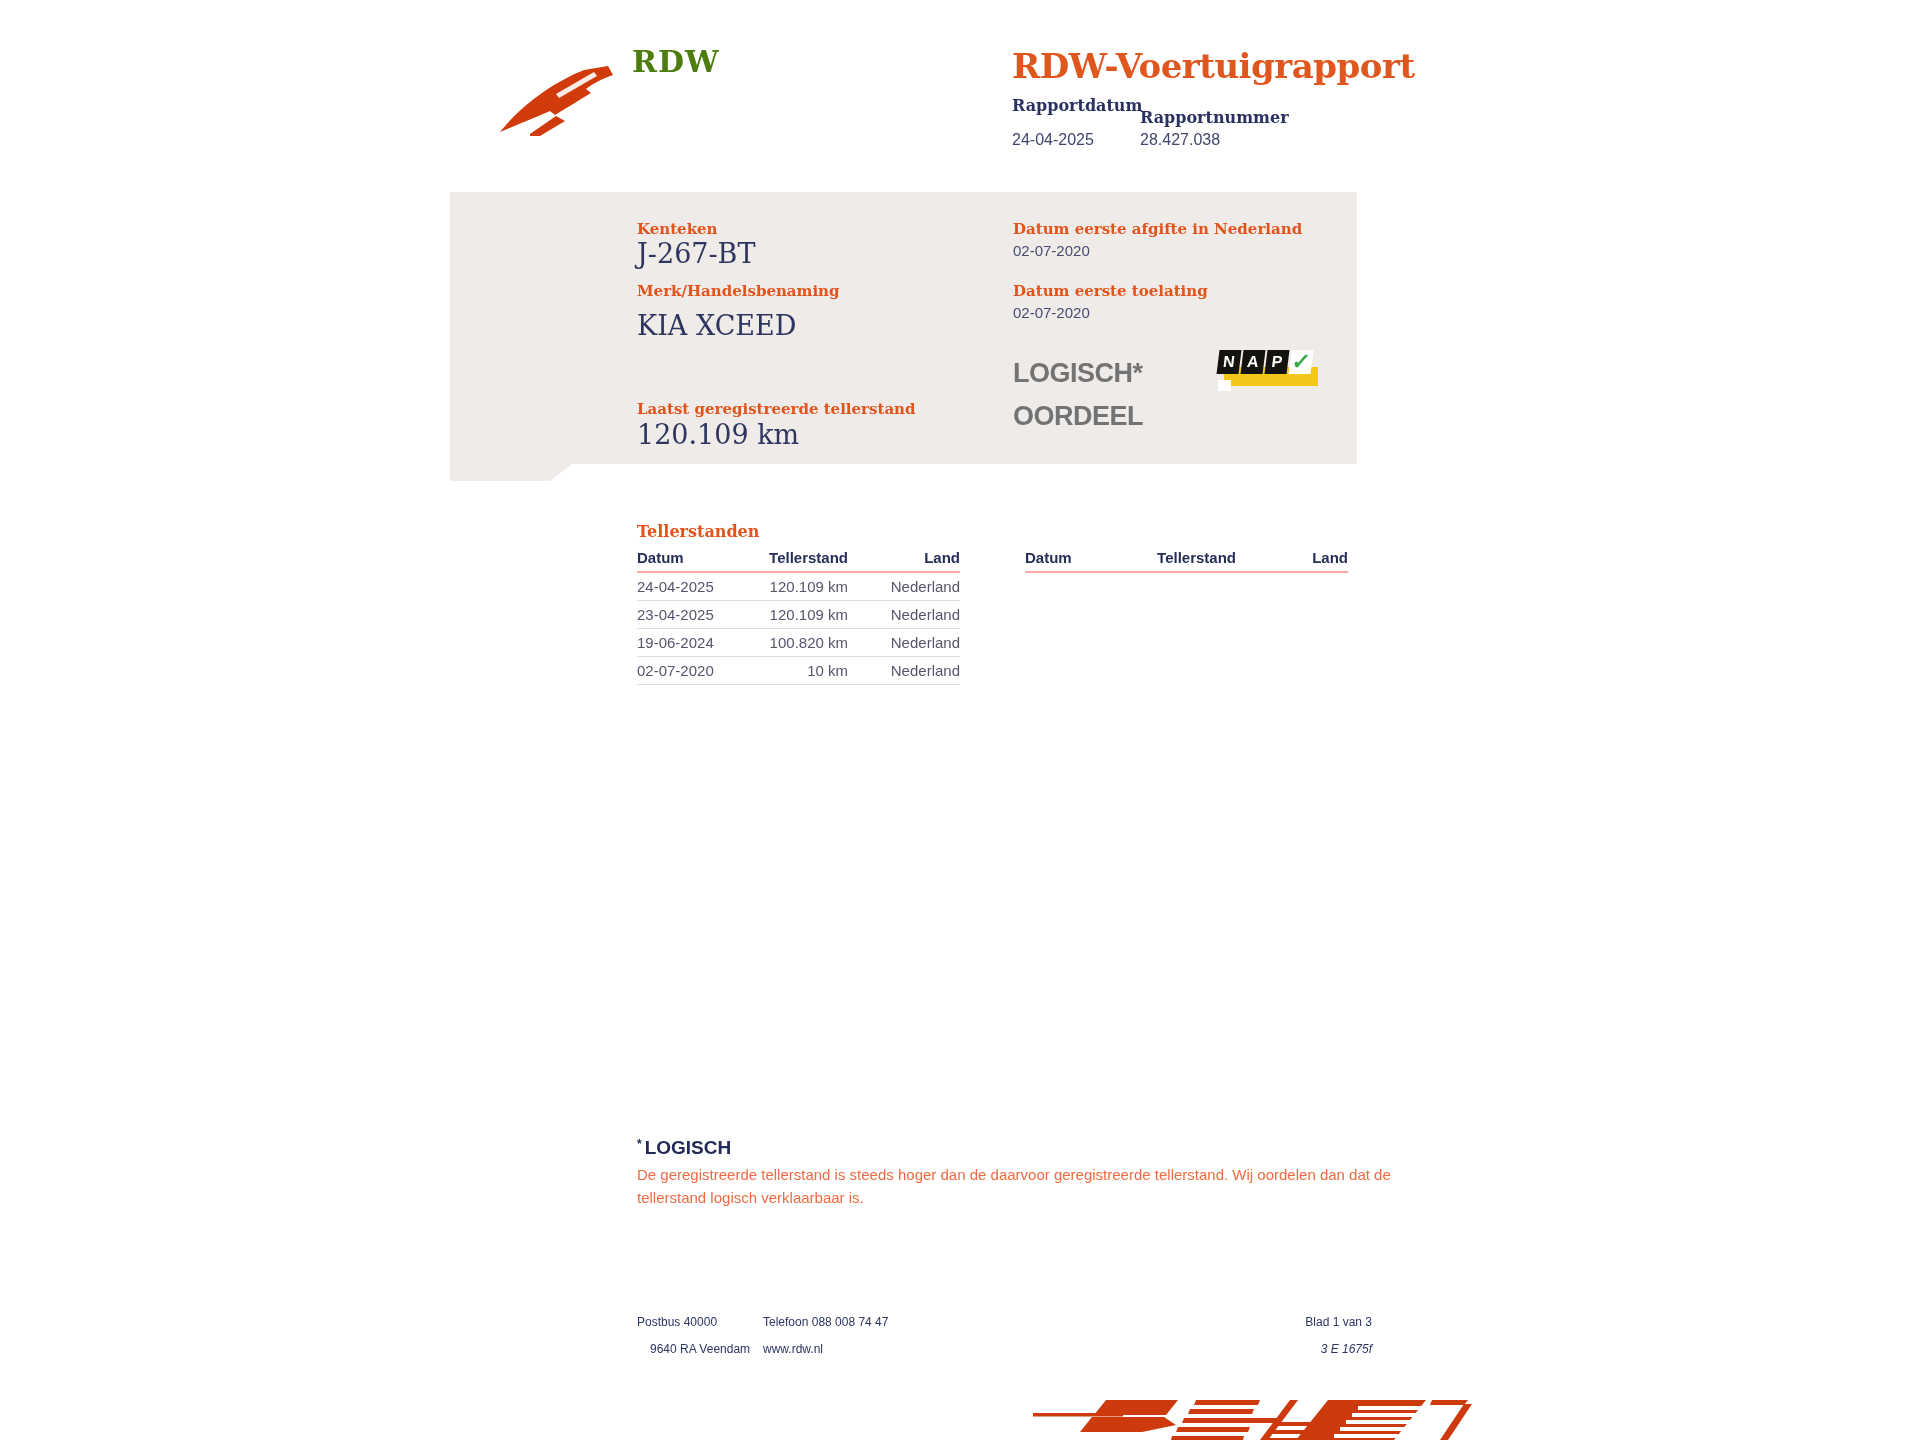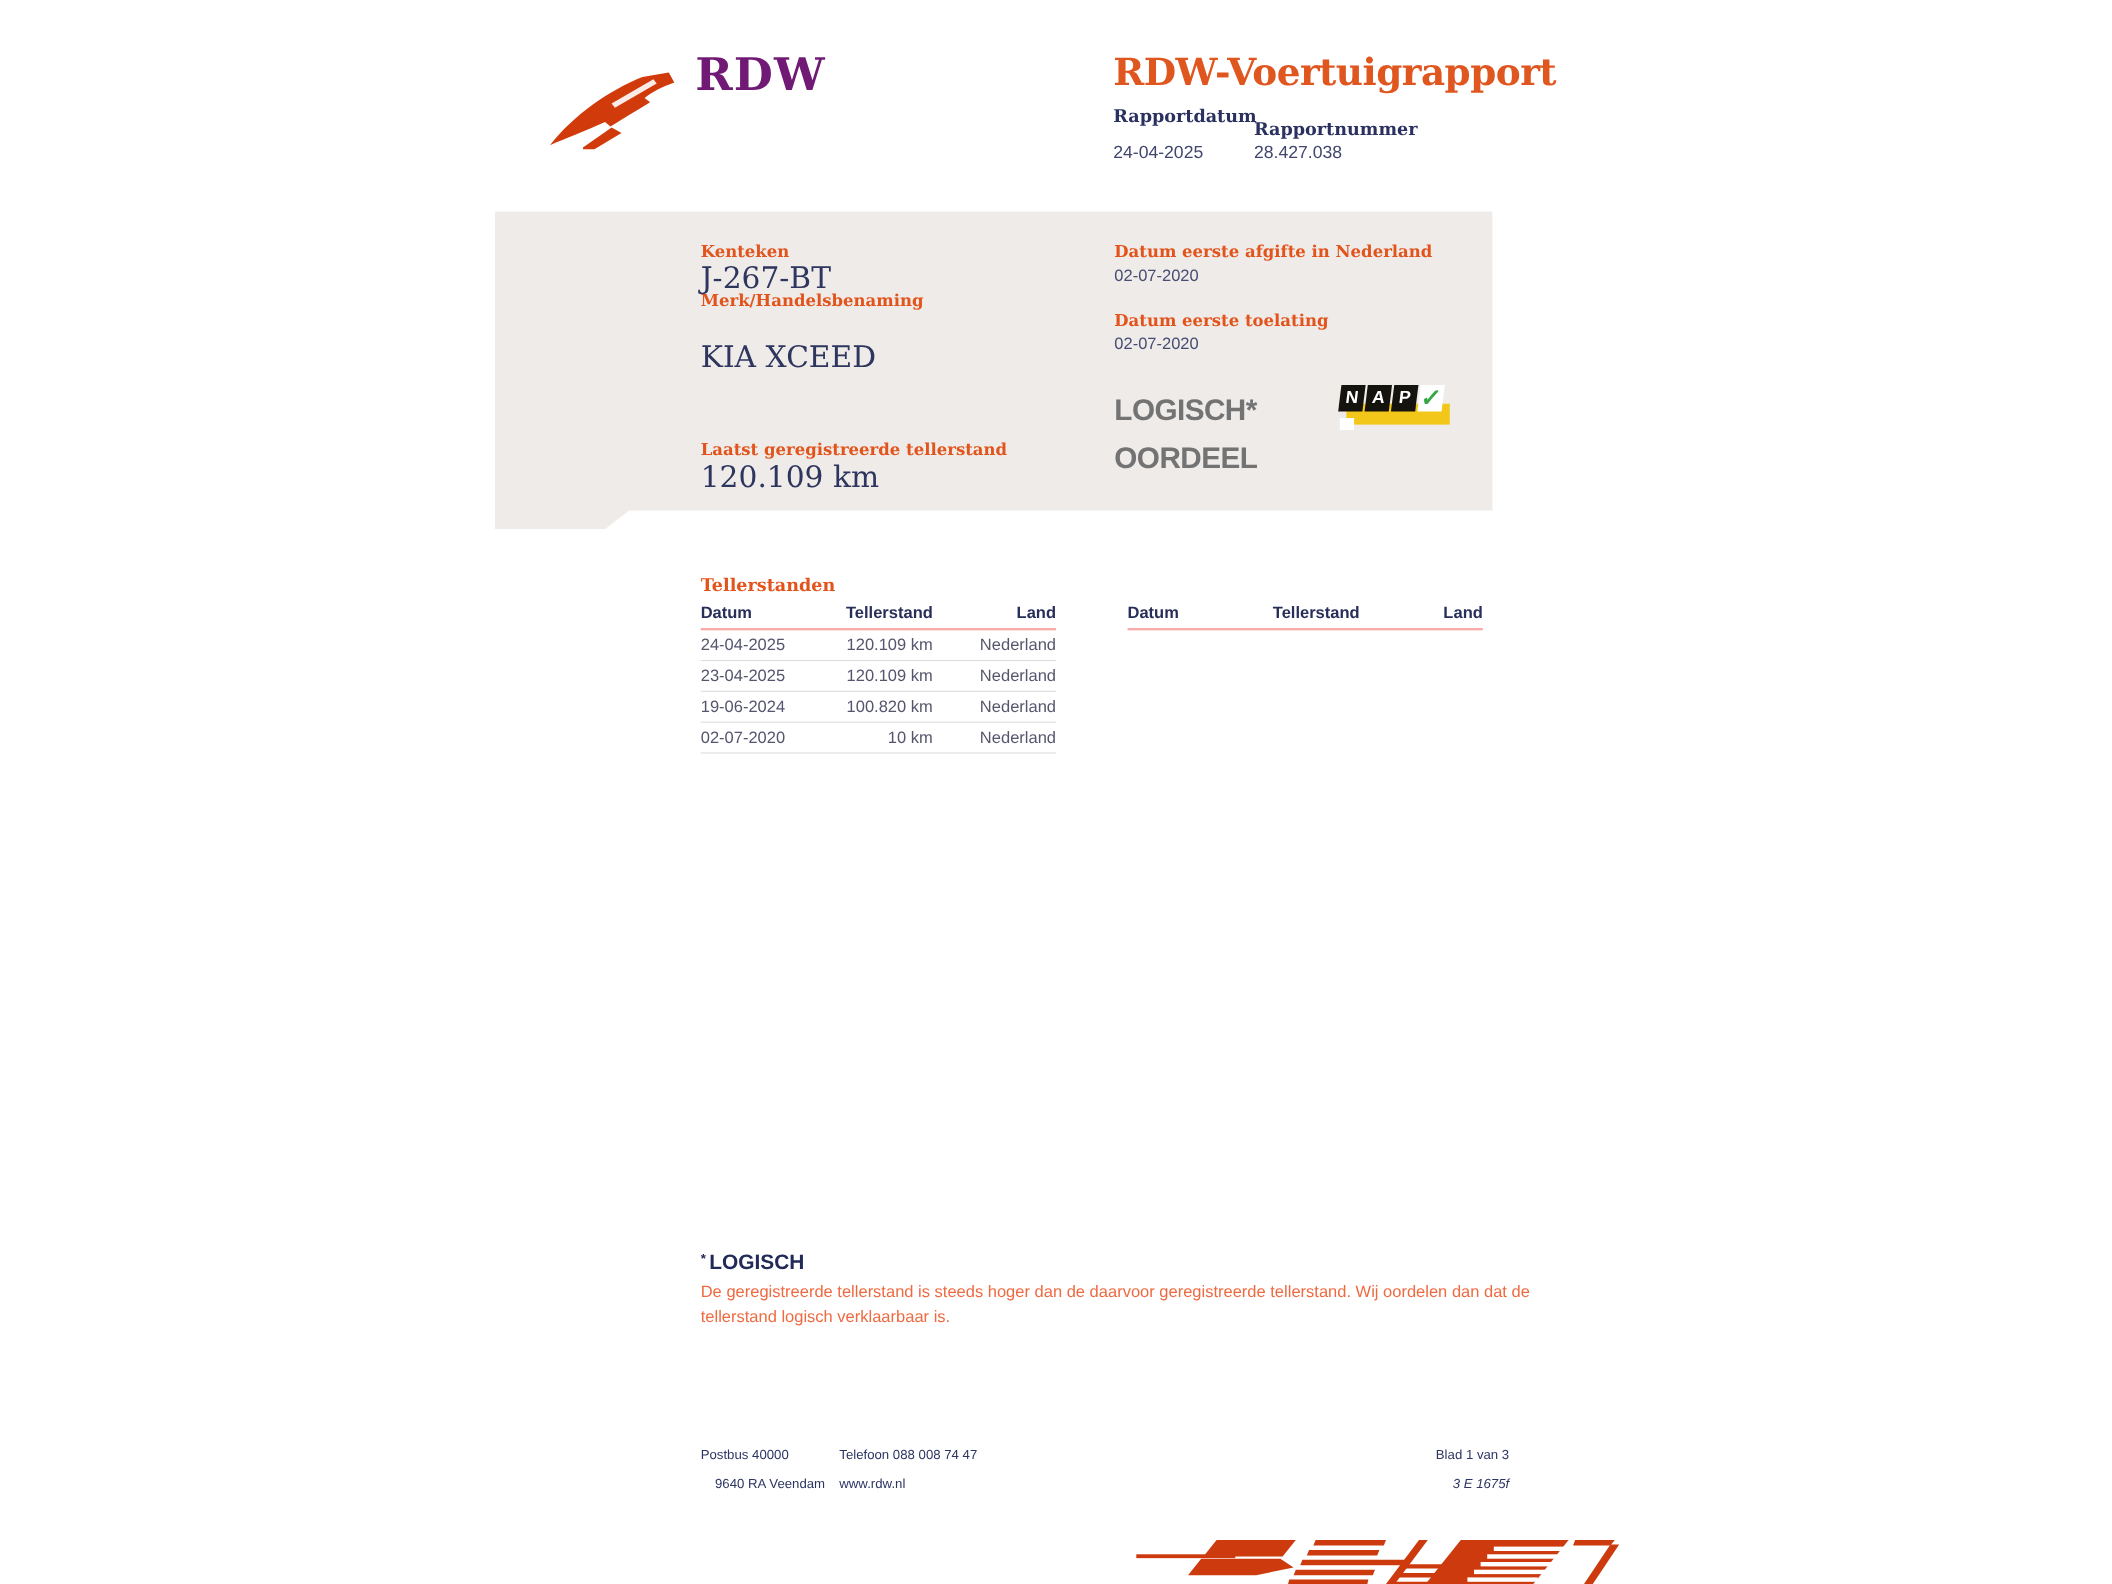--- a/index.html
+++ b/index.html
@@ -2,21 +2,21 @@
 <html><head>
 <meta charset="utf-8">
 <style>
   html,body{margin:0;padding:0;background:#ffffff;}
   .page{position:relative;width:1920px;height:1440px;background:#ffffff;overflow:hidden;
         font-family:"Liberation Sans",sans-serif;}
   .abs{position:absolute;}
 
   
   .brand-word{left:632px;top:44px;font-family:"DejaVu Serif",serif;font-weight:700;
-              font-size:41px;color:#701a75;letter-spacing:1px;}
+              font-size:30px;color:#4d7c0f;letter-spacing:1px;}
   .doc-title{left:1012px;top:46px;font-family:"DejaVu Serif",serif;font-weight:700;
              font-size:34px;color:#e0561f;letter-spacing:-0.5px;}
   .meta-label{font-family:"DejaVu Serif",serif;font-weight:700;font-size:16px;color:#2a3160;}
   .meta-value{font-size:16px;color:#40466e;}
 
   
   .panel{left:450px;top:192px;width:907px;height:289px;background:#eeebe9;
          clip-path:polygon(0 0,907px 0,907px 272px,122px 272px,100px 289px,0 289px);}
   .p-label{position:absolute;font-family:"DejaVu Serif",serif;font-weight:700;
            font-size:15px;color:#e2541b;}
@@ -73,21 +73,21 @@
 
   <div class="abs doc-title">RDW-Voertuigrapport</div>
   <div class="abs meta-label" style="left:1012px;top:96px;">Rapportdatum</div>
   <div class="abs meta-label" style="left:1140px;top:108px;">Rapportnummer</div>
   <div class="abs meta-value" style="left:1012px;top:131px;">24-04-2025</div>
   <div class="abs meta-value" style="left:1140px;top:131px;">28.427.038</div>
 
   <div class="abs panel">
     <div class="p-label" style="left:187px;top:28px;">Kenteken</div>
     <div class="p-big" style="left:187px;top:46px;">J-267-BT</div>
-    <div class="p-label" style="left:187px;top:72px;">Merk/Handelsbenaming</div>
+    <div class="p-label" style="left:187px;top:90px;">Merk/Handelsbenaming</div>
     <div class="p-big" style="left:187px;top:118px;">KIA XCEED</div>
     <div class="p-label" style="left:187px;top:208px;">Laatst geregistreerde tellerstand</div>
     <div class="p-big" style="left:187px;top:227px;">120.109 km</div>
 
     <div class="p-label" style="left:563px;top:28px;">Datum eerste afgifte in Nederland</div>
     <div class="p-small" style="left:563px;top:50px;">02-07-2020</div>
     <div class="p-label" style="left:563px;top:90px;">Datum eerste toelating</div>
     <div class="p-small" style="left:563px;top:112px;">02-07-2020</div>
 
     <div class="oordeel">

